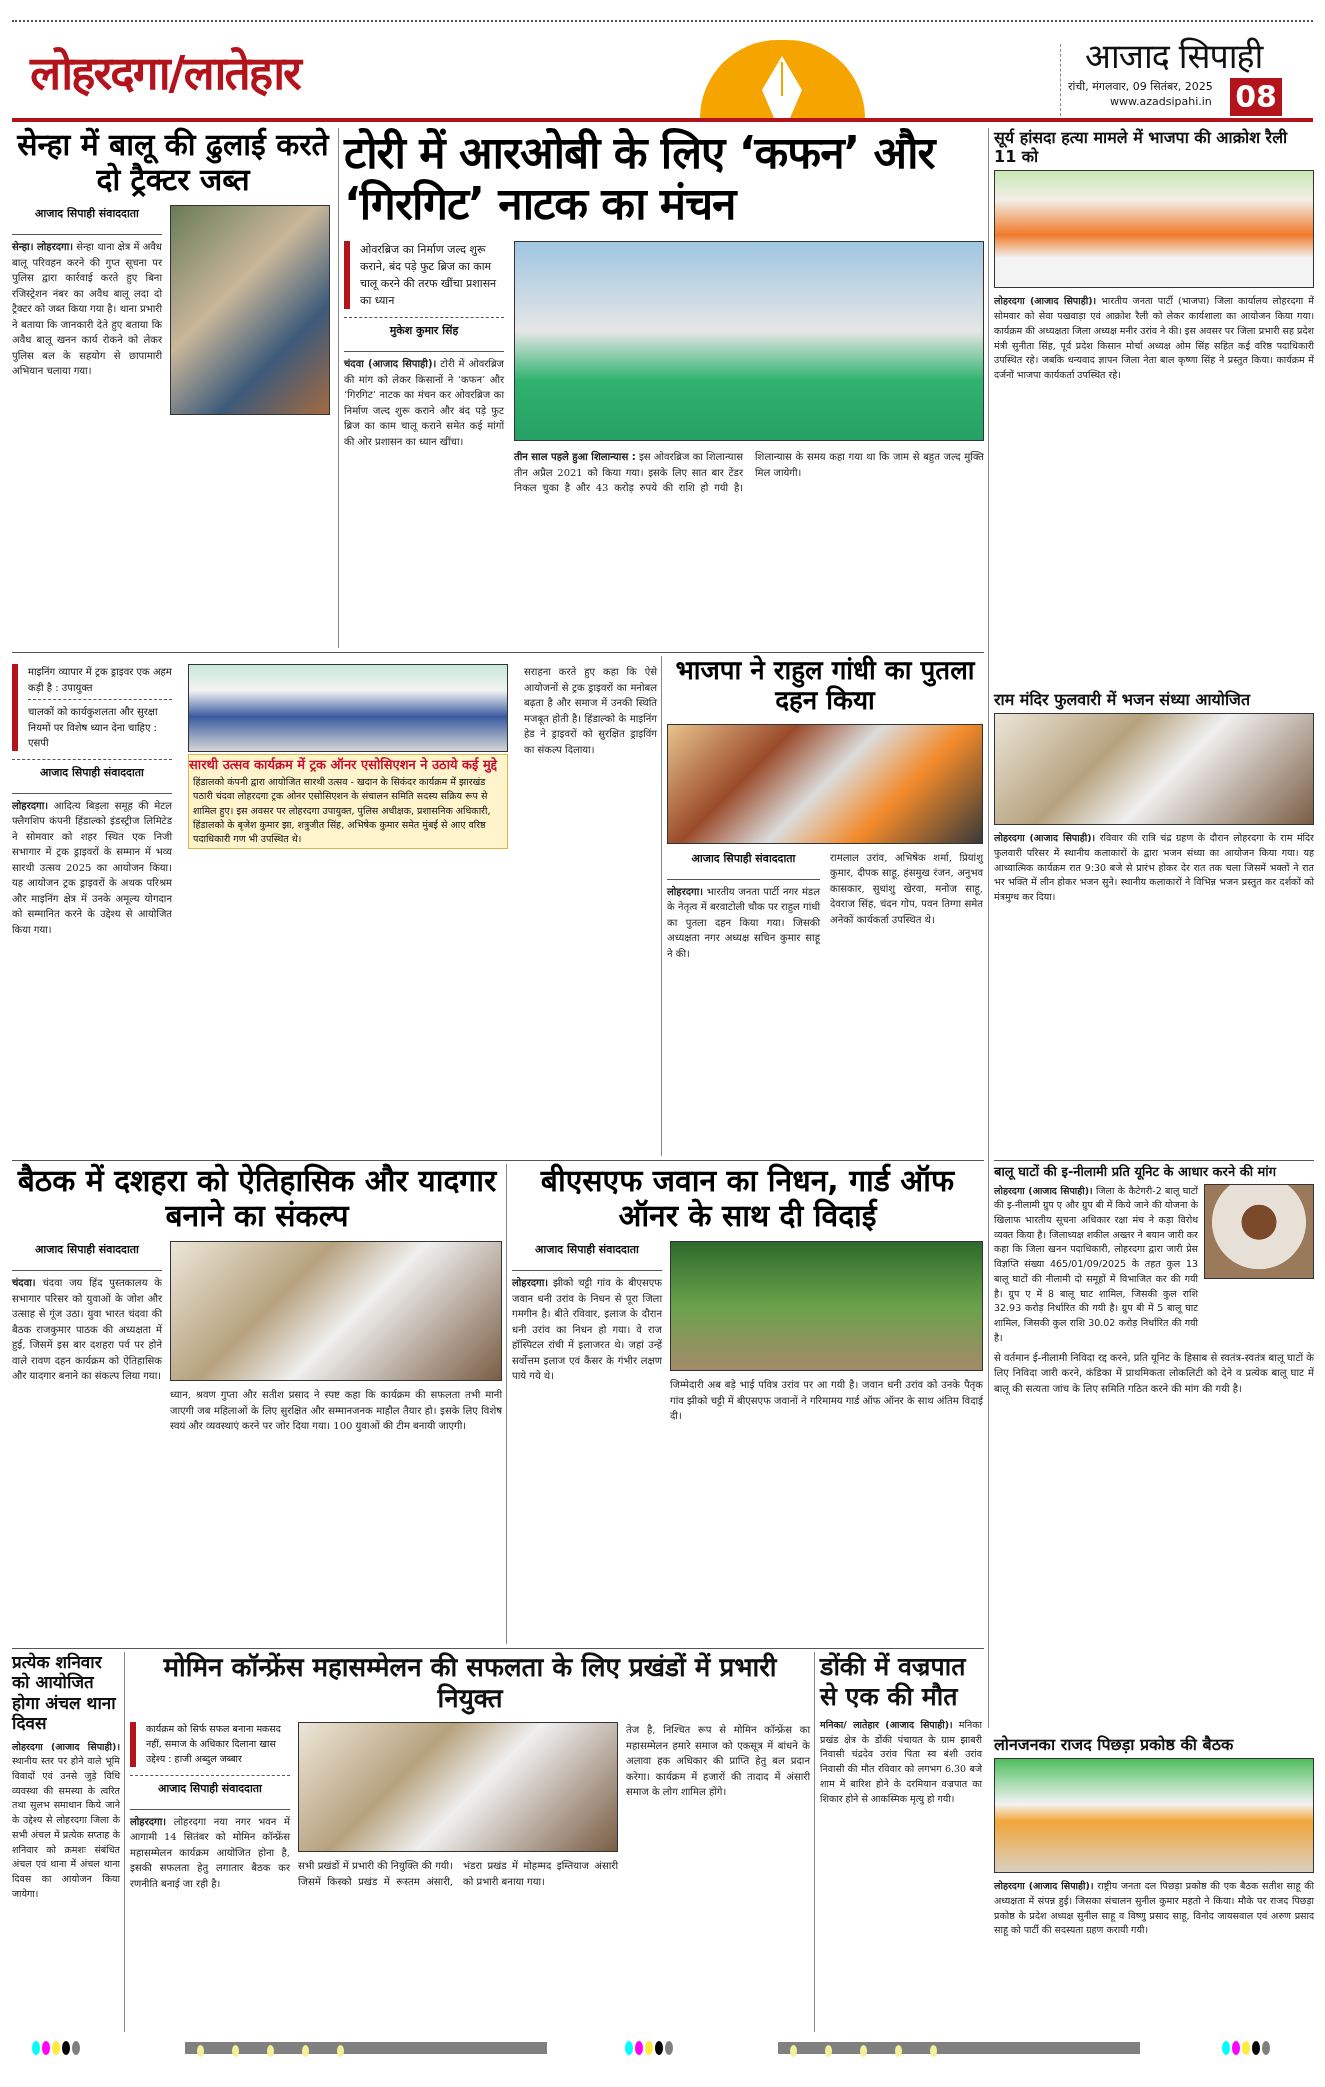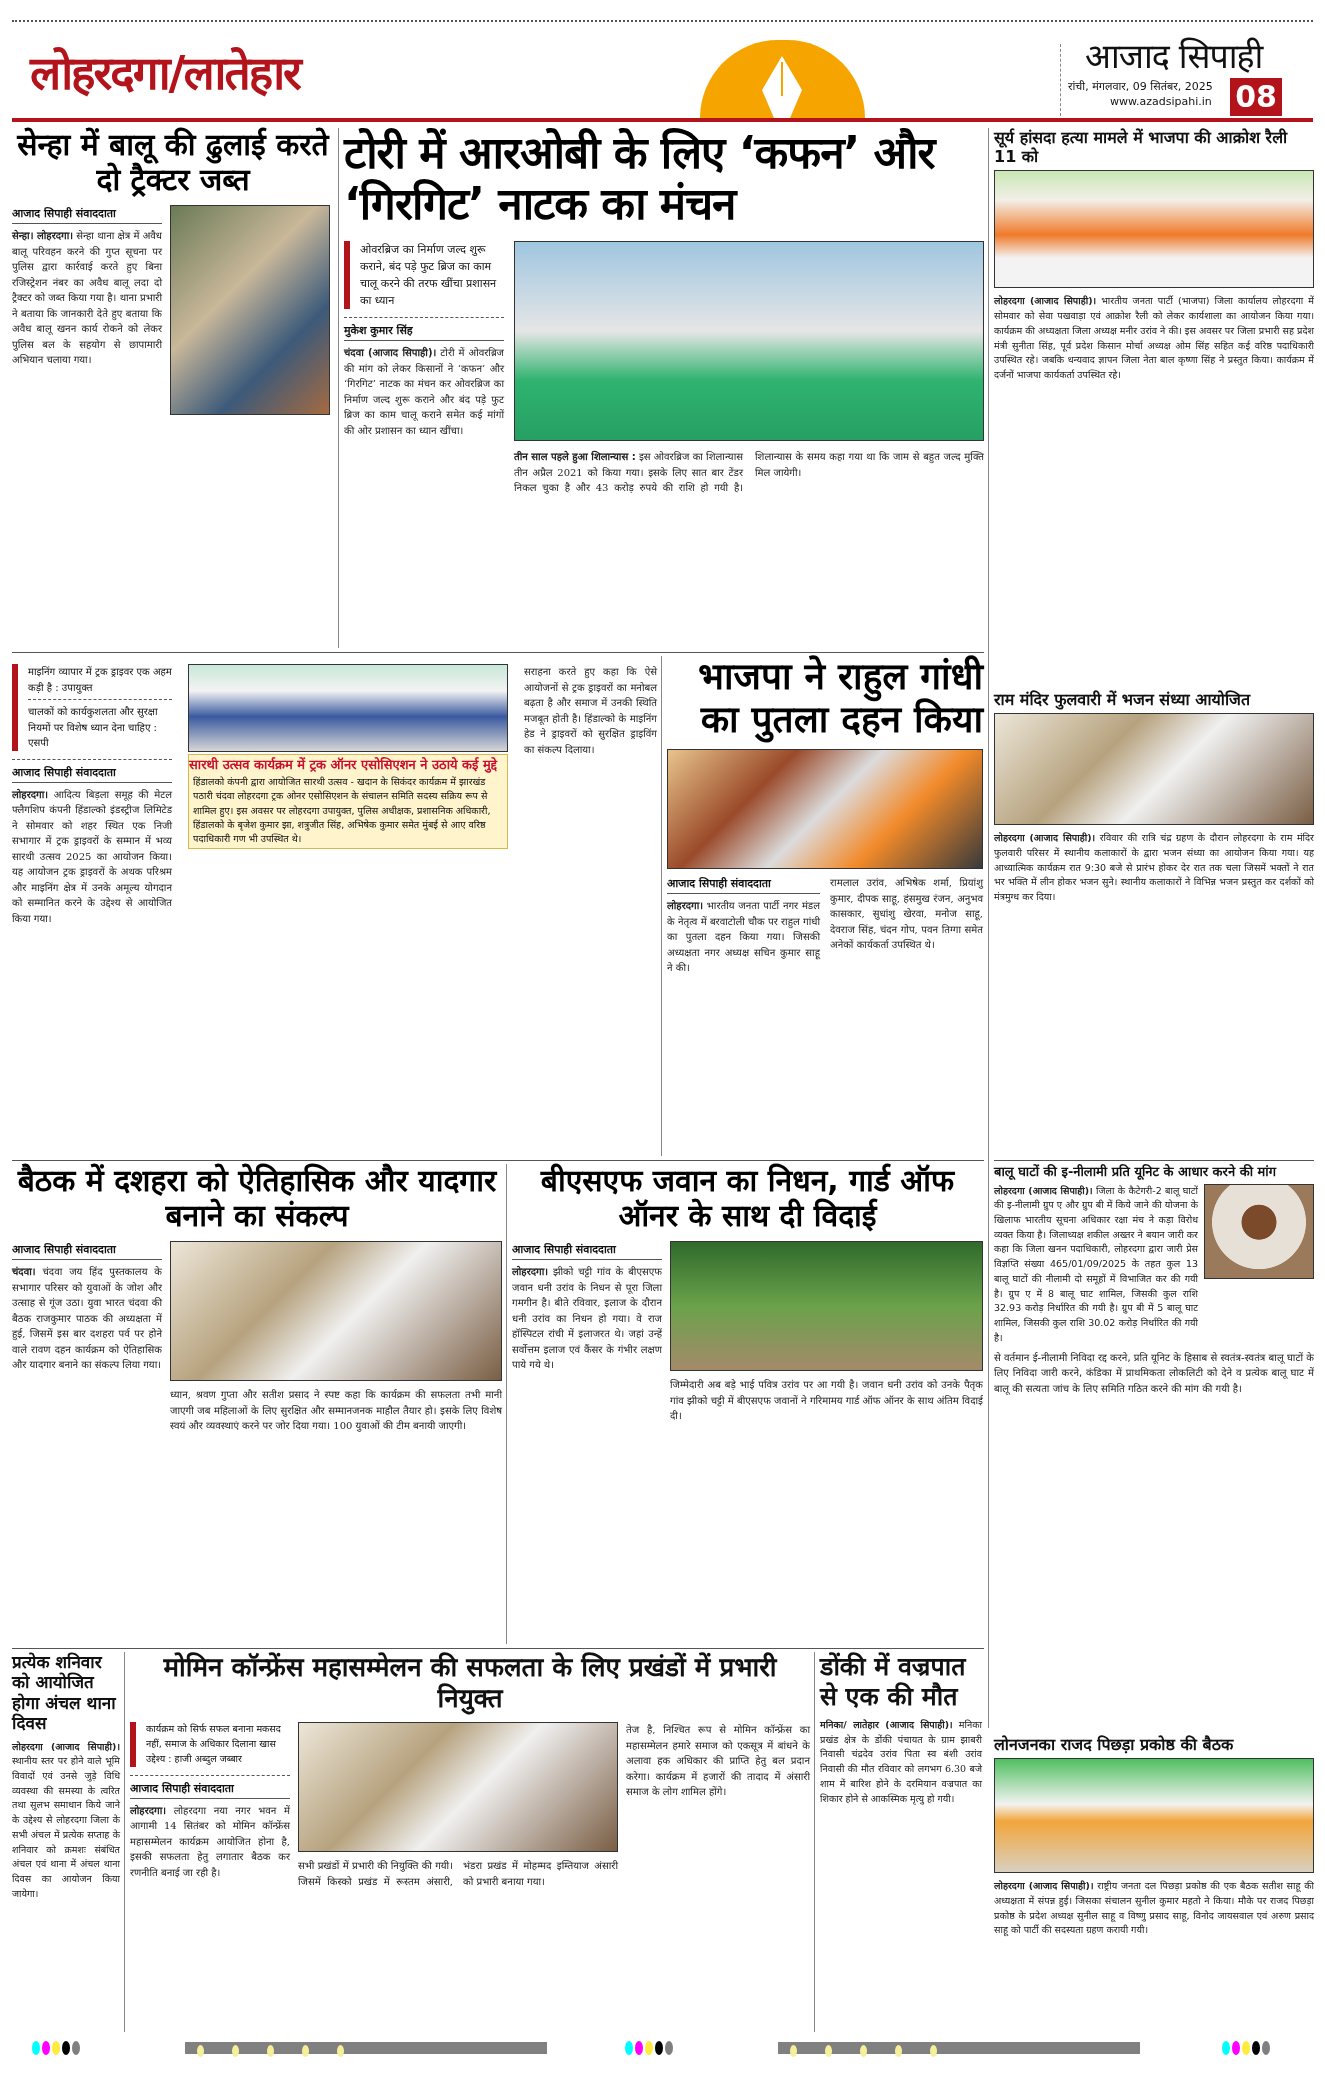--- a/index.html
+++ b/index.html
@@ -10,21 +10,21 @@
 .logo-arch{left:700px;top:40px;width:165px;height:78px;background:#f6a500;border-radius:82px 82px 0 0}
 .nib{left:762px;top:56px;width:40px;height:62px;background:#fff;clip-path:polygon(50% 0,100% 55%,70% 100%,30% 100%,0 55%)}
 .nib-line{left:781px;top:62px;width:2px;height:34px;background:#f6a500}
 .paper-name{left:1085px;top:32px;font-weight:normal;font-size:34px;color:#111;letter-spacing:-1px}
 .dateline{left:1068px;top:78px;font-size:11px}
 .website{left:1110px;top:95px;font-size:11px}
 .pageno{left:1230px;top:78px;width:52px;height:38px;background:#b3141c;color:#fff;font-weight:bold;font-size:30px;text-align:center;line-height:38px}
 .vsep-head{left:1060px;top:44px;height:72px;border-left:1px dashed #888}
 .redrule{left:12px;right:12px;top:118px;height:4px;background:#b3141c}
 .hl{font-weight:bold;color:#000;line-height:1.15;text-align:center}
-.byline{font-size:11px;font-weight:bold;border-bottom:1px solid #555;padding-bottom:3px;}
+.byline{font-size:11px;font-weight:bold;border-bottom:1px solid #555;padding-bottom:14px;text-align:center}
 .body{font-family:"DejaVu Serif",serif;font-size:10px;line-height:1.55;text-align:justify;color:#222}
 .body b{font-family:"DejaVu Sans",sans-serif}
 .photo{background:linear-gradient(135deg,#6b7a56,#c9b89a 40%,#3d5a7a 70%,#a46a40);border:1px solid #333}
 .photo.green{background:linear-gradient(180deg,#9fc6e0 0,#e6e6e6 45%,#2fb36f 70%,#26a064)}
 .photo.hall{background:linear-gradient(135deg,#ece6d8,#b6a27e 35%,#f0f0f0 55%,#7a5e44)}
 .photo.crowd{background:linear-gradient(135deg,#e8c48c,#9a4a2a 30%,#dcdcdc 50%,#f28a2a 70%,#3a3a3a)}
 .photo.forest{background:linear-gradient(180deg,#2f6a2c,#6aa24a 50%,#a58a6a)}
 .photo.bjp{background:linear-gradient(180deg,#c9e7b4 0,#f2efe8 25%,#f07a2a 55%,#f3f3f3 75%)}
 .photo.portrait{background:radial-gradient(circle at 50% 40%,#7a4a2a 0 22%,#e6e0d6 23% 60%,#9a7a5a 61%)}
 .photo.rjd{background:linear-gradient(180deg,#4fbf5f 0,#f3f3f3 40%,#f2a63a 55%,#d9d0c0)}
@@ -115,21 +115,21 @@
       </div>
     </div>
     <div style="flex:1">
       <div class="body">सराहना करते हुए कहा कि ऐसे आयोजनों से ट्रक ड्राइवरों का मनोबल बढ़ता है और समाज में उनकी स्थिति मजबूत होती है। हिंडाल्को के माइनिंग हेड ने ड्राइवरों को सुरक्षित ड्राइविंग का संकल्प दिलाया।</div>
     </div>
   </div>
 </div>
 <div class="abs vrule" style="left:661px;top:656px;height:500px"></div>
 
 <div class="abs" style="left:667px;top:656px;width:316px">
-  <div class="hl" style="font-size:37px;text-align:right">भाजपा ने राहुल गांधी का पुतला दहन किया</div>
+  <div class="hl" style="font-size:26px;text-align:center">भाजपा ने राहुल गांधी का पुतला दहन किया</div>
   <div class="photo crowd" style="height:120px;margin-top:8px"></div>
   <div style="display:flex;gap:10px;margin-top:6px">
     <div style="width:153px">
       <div class="byline">आजाद सिपाही संवाददाता</div>
       <div class="body" style="margin-top:4px"><b>लोहरदगा।</b> <span>भारतीय जनता पार्टी नगर मंडल के नेतृत्व में बरवाटोली चौक पर राहुल गांधी का पुतला दहन किया गया। जिसकी अध्यक्षता नगर अध्यक्ष सचिन कुमार साहू ने की।</span></div>
     </div>
     <div class="body" style="flex:1">रामलाल उरांव, अभिषेक शर्मा, प्रियांशु कुमार, दीपक साहू, हंसमुख रंजन, अनुभव कासकार, सुधांशु खेरवा, मनोज साहू, देवराज सिंह, चंदन गोप, पवन तिग्गा समेत अनेकों कार्यकर्ता उपस्थित थे।</div>
   </div>
 </div>
 

